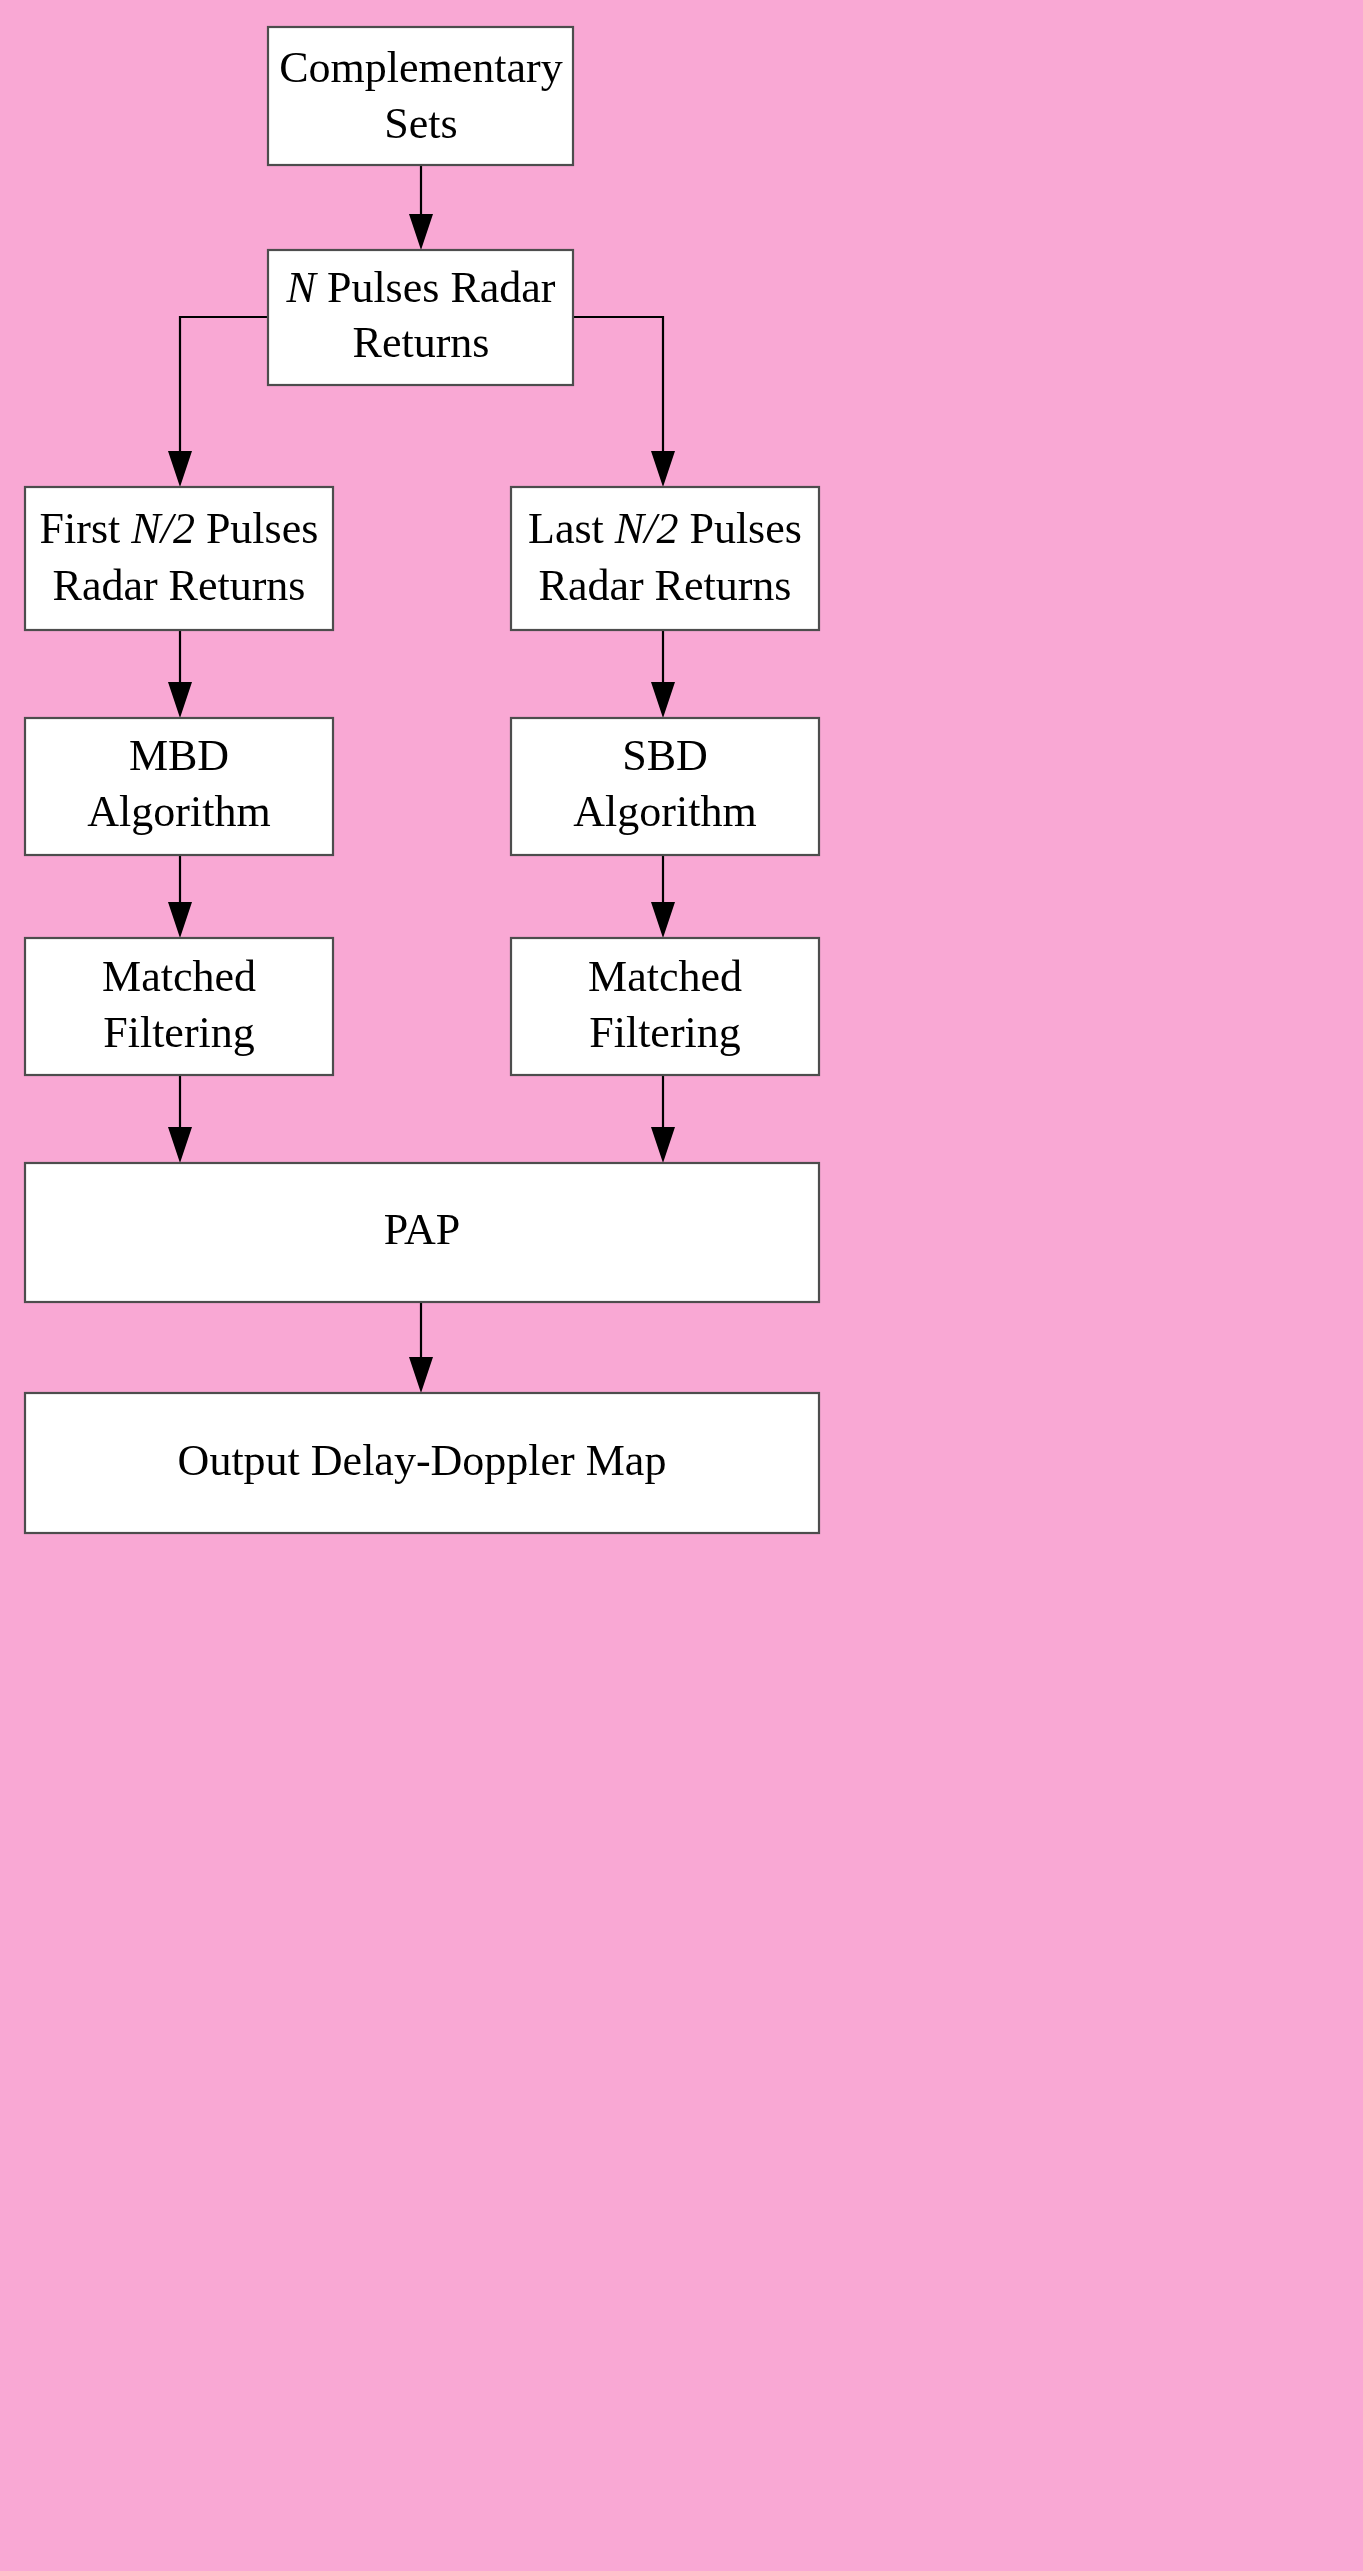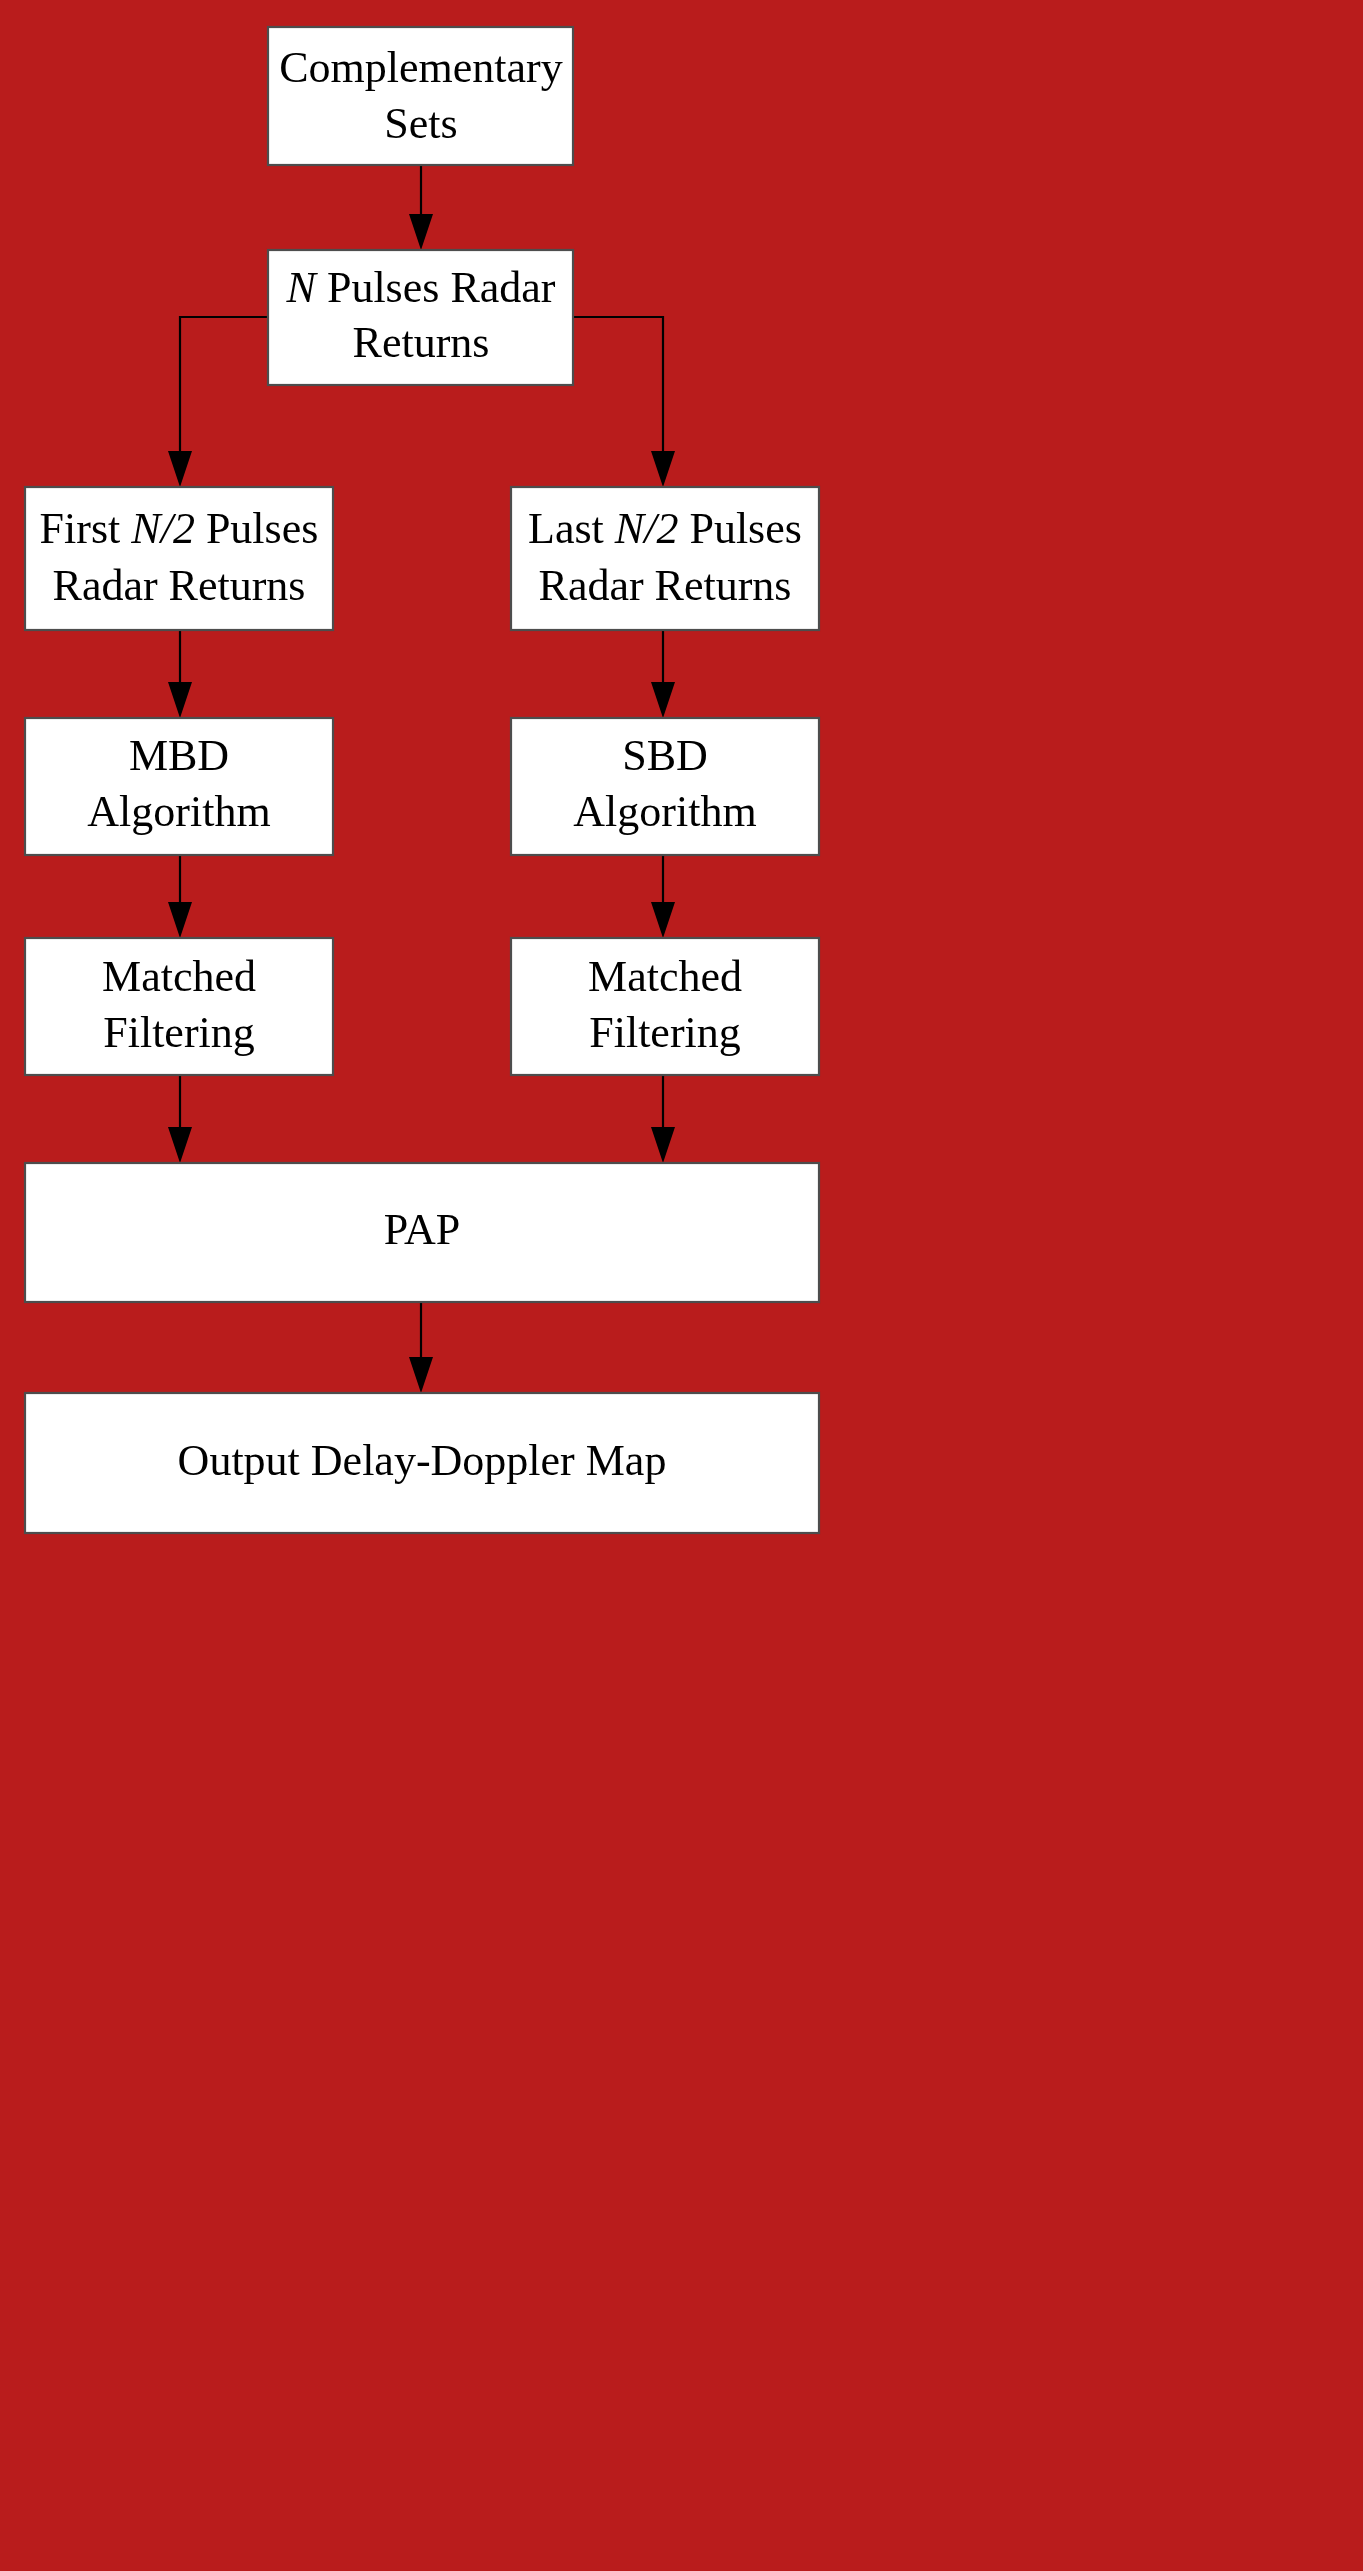--- a/index.html
+++ b/index.html
@@ -11,21 +11,21 @@
   body {
     width: 1363px;
     height: 2571px;
     overflow: hidden;
     font-family: "Liberation Serif", "DejaVu Serif", serif;
   }
   #flow-root {
     position: relative;
     width: 1363px;
     height: 2571px;
-    background: #b91c1c;
+    background: #f9a8d4;
   }
   svg#flow-svg {
     position: absolute;
     top: 0;
     left: 0;
     width: 1363px;
     height: 2571px;
     display: block;
   }
   .node-rect {

